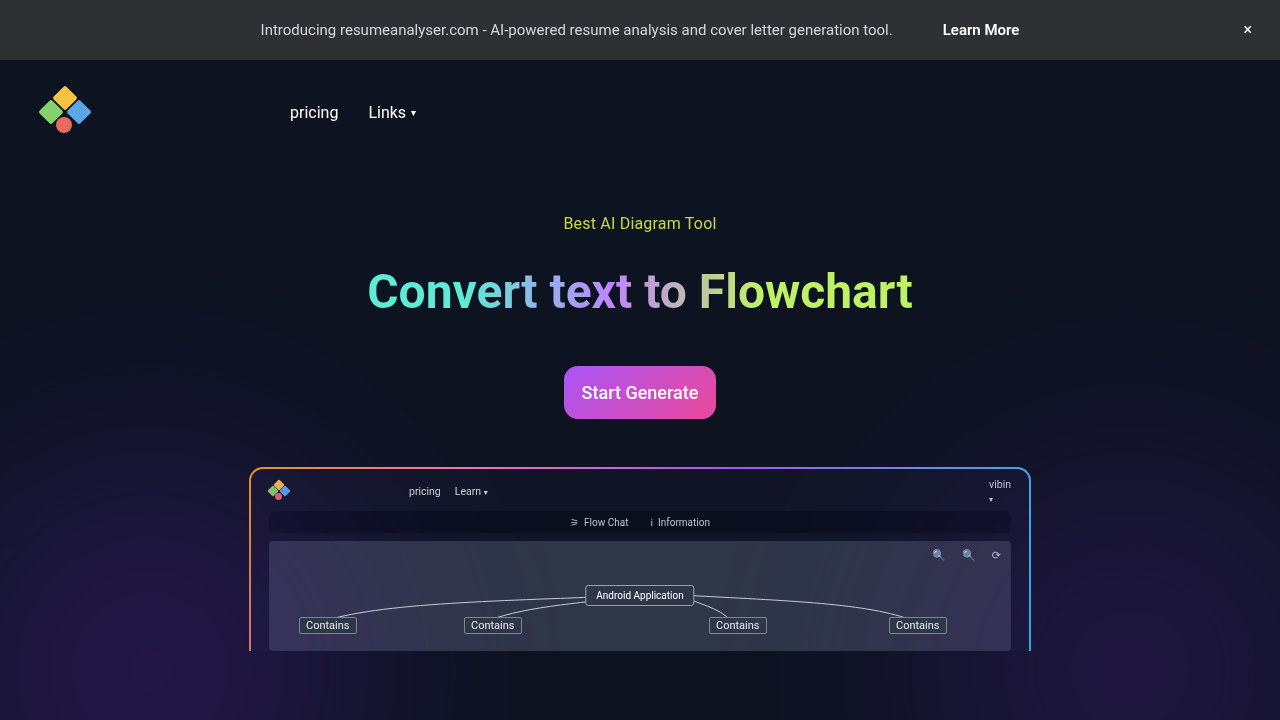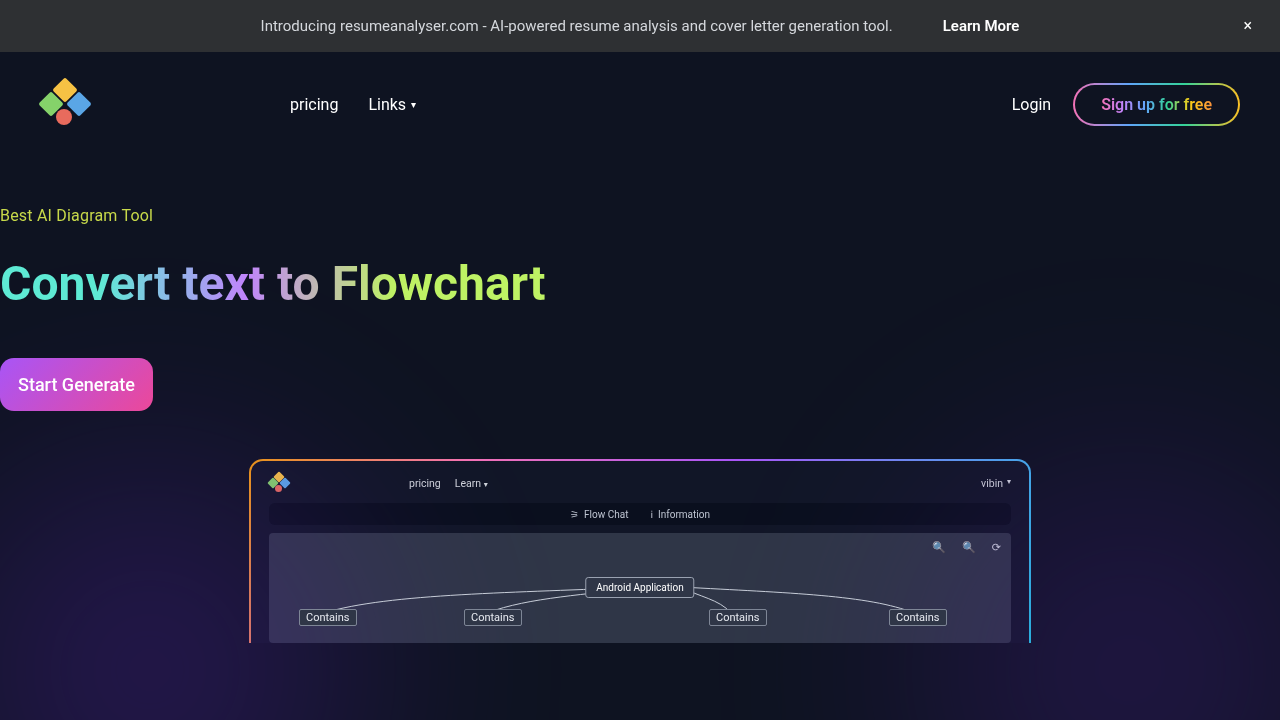--- a/index.html
+++ b/index.html
@@ -7,21 +7,21 @@
     width: 1280px; height: 720px;
     background: #0e1321;
     font-family: -apple-system, BlinkMacSystemFont, "Segoe UI", Roboto, Helvetica, Arial, sans-serif;
     color: #fff;
     overflow: hidden;
     position: relative;
   }
 
   
   .banner {
-    height: 52px;
+    height: 60px;
     background: #2e3033;
     display: flex;
     align-items: center;
     justify-content: center;
     position: relative;
     font-size: 15px;
     color: #d4d7dc;
   }
   .banner .learn-more {
     color: #fff;
@@ -82,21 +82,21 @@
     cursor: pointer;
   }
   .signup span {
     background: linear-gradient(90deg,#f472b6,#c084fc,#60a5fa,#34d399,#facc15,#fb923c);
     -webkit-background-clip: text;
     background-clip: text;
     color: transparent;
   }
 
   
-  .hero { text-align:left; padding-top:72px; position:relative; z-index:2; }
+  .hero { text-align:center; padding-top:72px; position:relative; z-index:2; }
   .eyebrow { color:#c7d94a; font-size:16px; margin-bottom:24px; letter-spacing:.2px; }
   .headline {
     font-size:48px; font-weight:700; line-height:1.25;
     color:#fff; max-width:900px; margin:0 auto;
   }
   .subhead {
     font-size:48px; font-weight:700; margin-top:6px;
     background: linear-gradient(90deg,#5eead4 0%,#5eead4 18%,#c084fc 45%,#bef264 72%,#bef264 100%);
     -webkit-background-clip:text; background-clip:text; color:transparent;
     display:inline-block;
@@ -127,21 +127,21 @@
     position:relative;
   }
   .demo-top { display:flex; align-items:center; height:28px; font-size:10.5px; color:#cfd3da; }
   .demo-logo { width:20px; height:20px; position:relative; margin-right:120px; }
   .demo-logo .sq { position:absolute; width:8px; height:8px; transform:rotate(45deg); border-radius:1px; }
   .demo-logo .sq.top { background:#f6c244; top:0; left:6px; }
   .demo-logo .sq.left { background:#85d26a; top:6px; left:0; }
   .demo-logo .sq.right { background:#5aa6e6; top:6px; left:12px; }
   .demo-logo .sq.bottom { background:#e86b5d; top:12px; left:6px; border-radius:50%; transform:none; width:7px; height:7px; }
   .demo-nav { display:flex; gap:14px; }
-  .demo-user { margin-left:auto; display:flex; align-items:flex-start; gap:4px; }
+  .demo-user { margin-left:auto; display:flex; align-items:flex-start; gap:4px;flex-direction:column; }
 
   .demo-tabs {
     margin-top:6px;
     background:#0a0f1e;
     border-radius:6px;
     height:22px;
     display:flex;
     align-items:center;
     justify-content:center;
     gap:22px;
@@ -210,28 +210,20 @@
   </div>
   <div class="nav-links">
     <div class="nav-item">
       <span>pricing</span>
     </div>
     <div class="nav-item">
       <span>Links</span>
       <span class="chev">▾</span>
     </div>
   </div>
-  <div class="header-right">
-    <div class="login">
-      <span>Login</span>
-    </div>
-    <div class="signup">
-      <span>Sign up for free</span>
-    </div>
-  </div>
 </div>
 
 <div class="hero">
   <div class="eyebrow">Best AI Diagram Tool</div>
   <div class="subhead">Convert text to Flowchart</div>
   <div><div class="cta"><span>Start Generate</span></div></div>
 </div>
 
 <div class="demo-wrap">
   <div class="demo">

